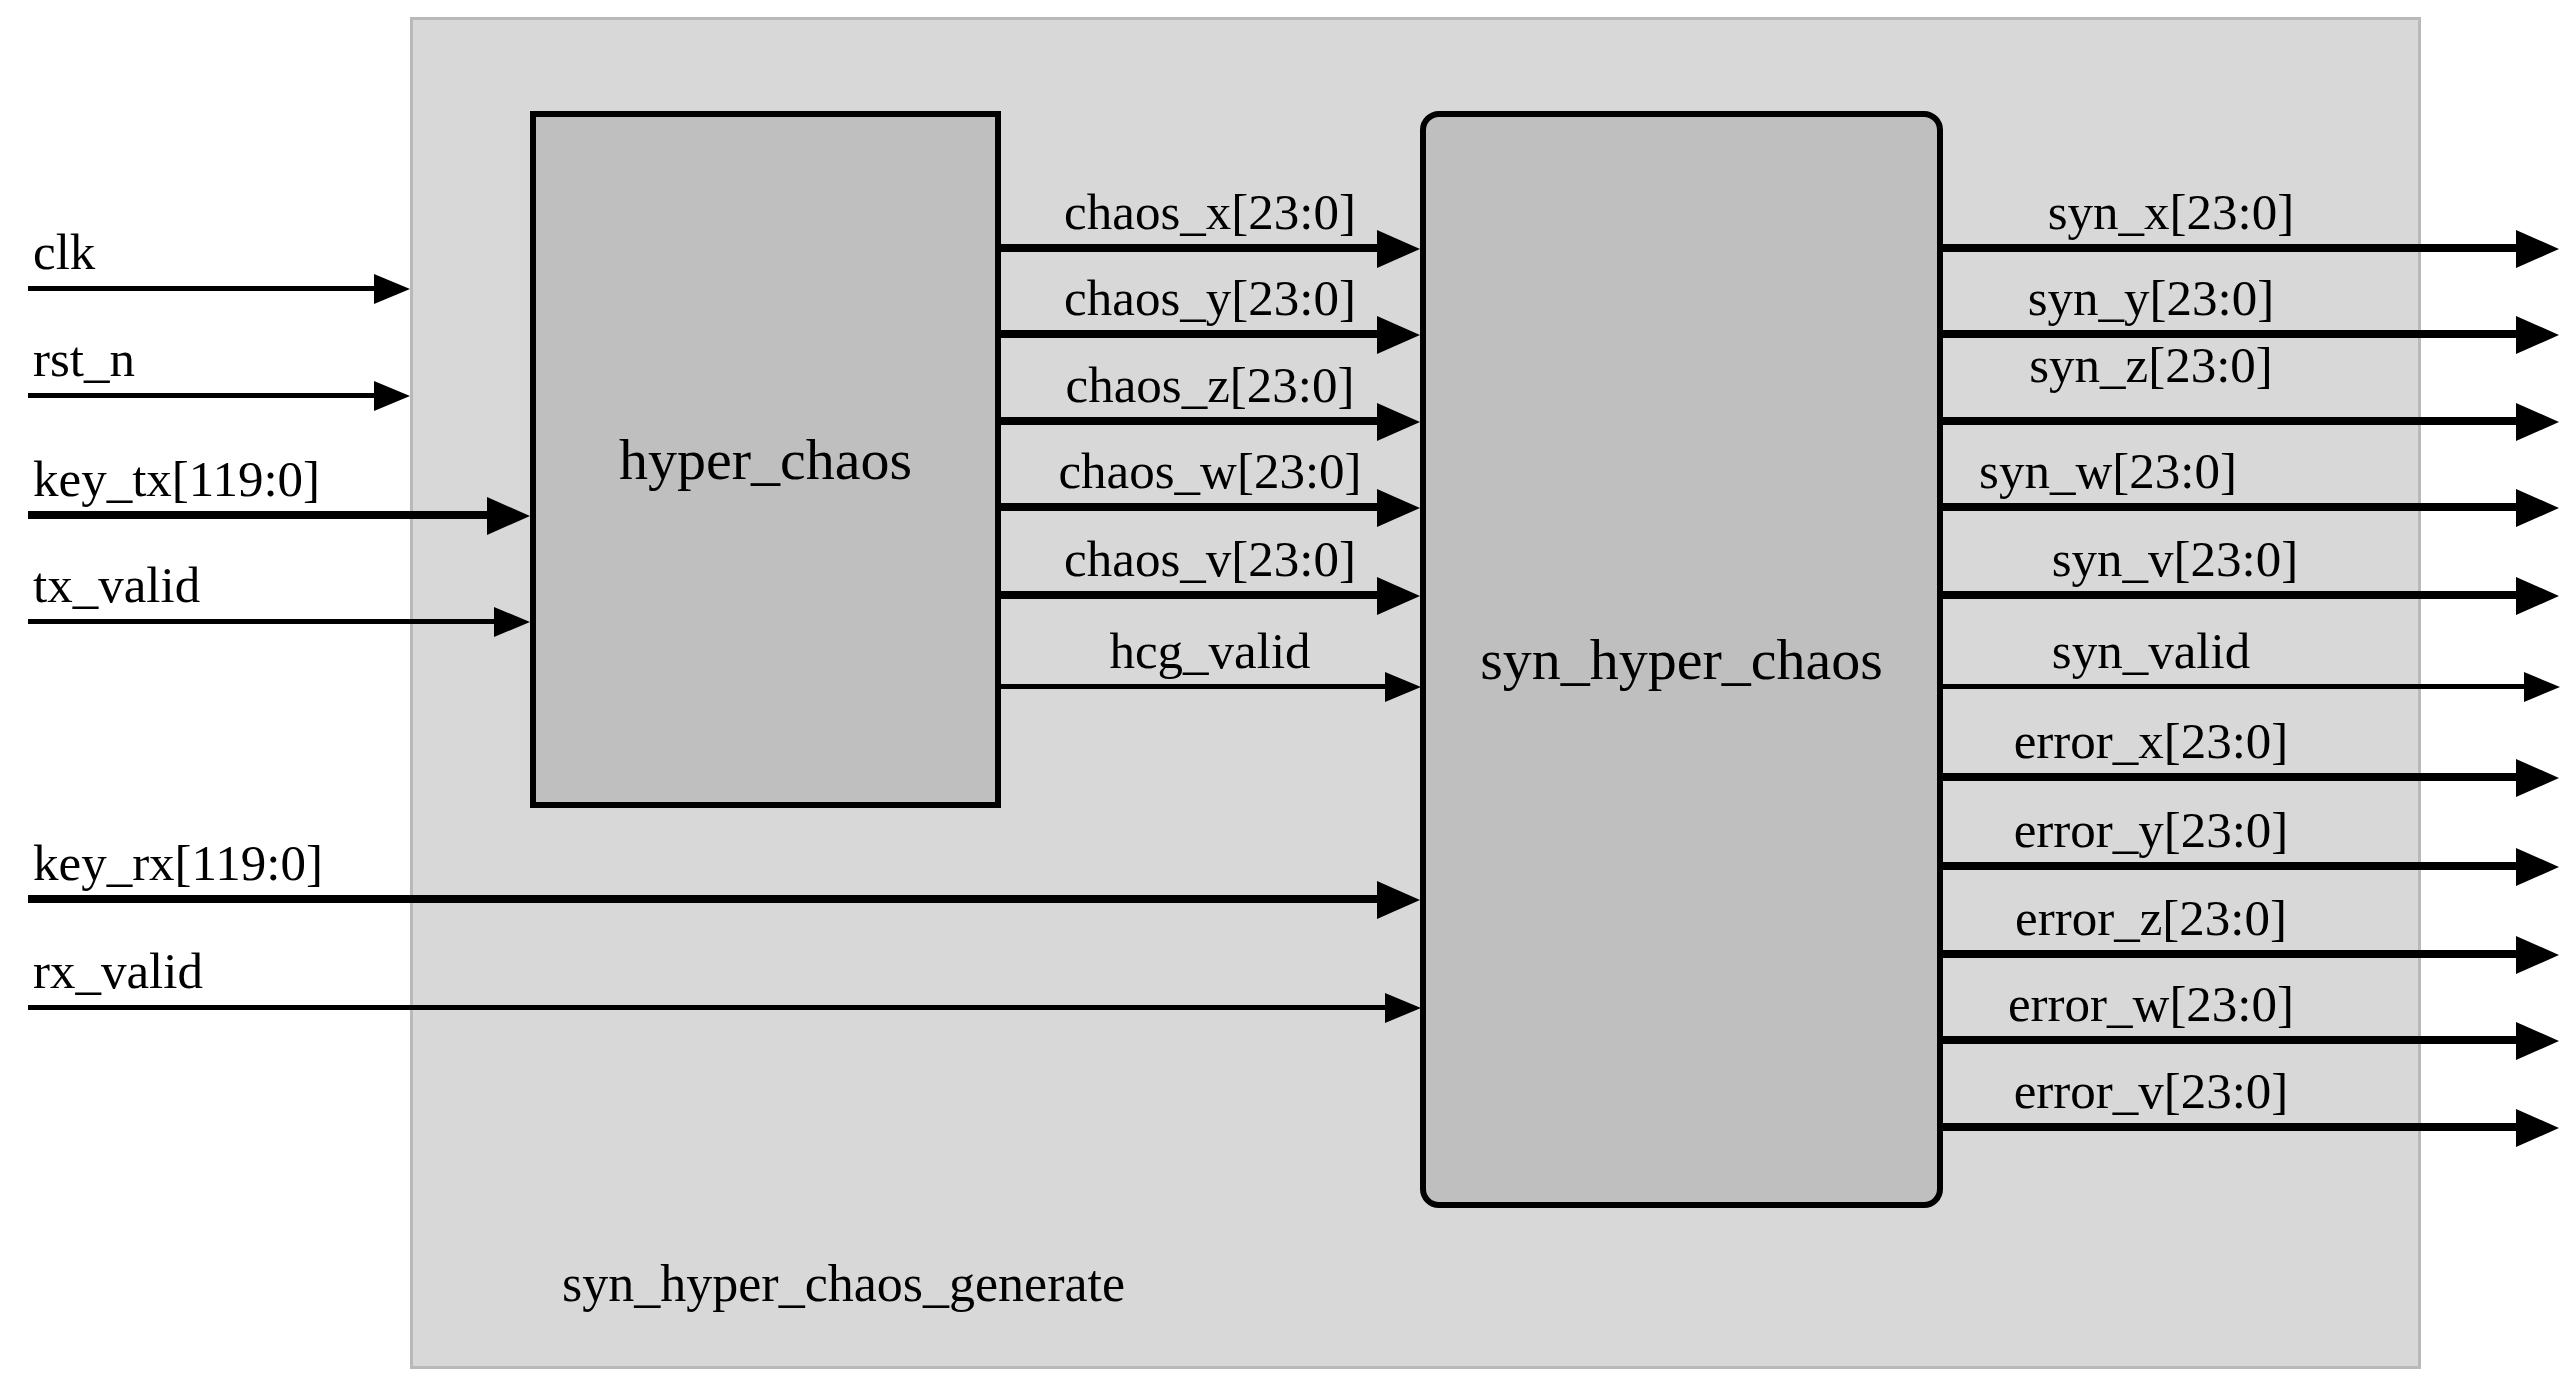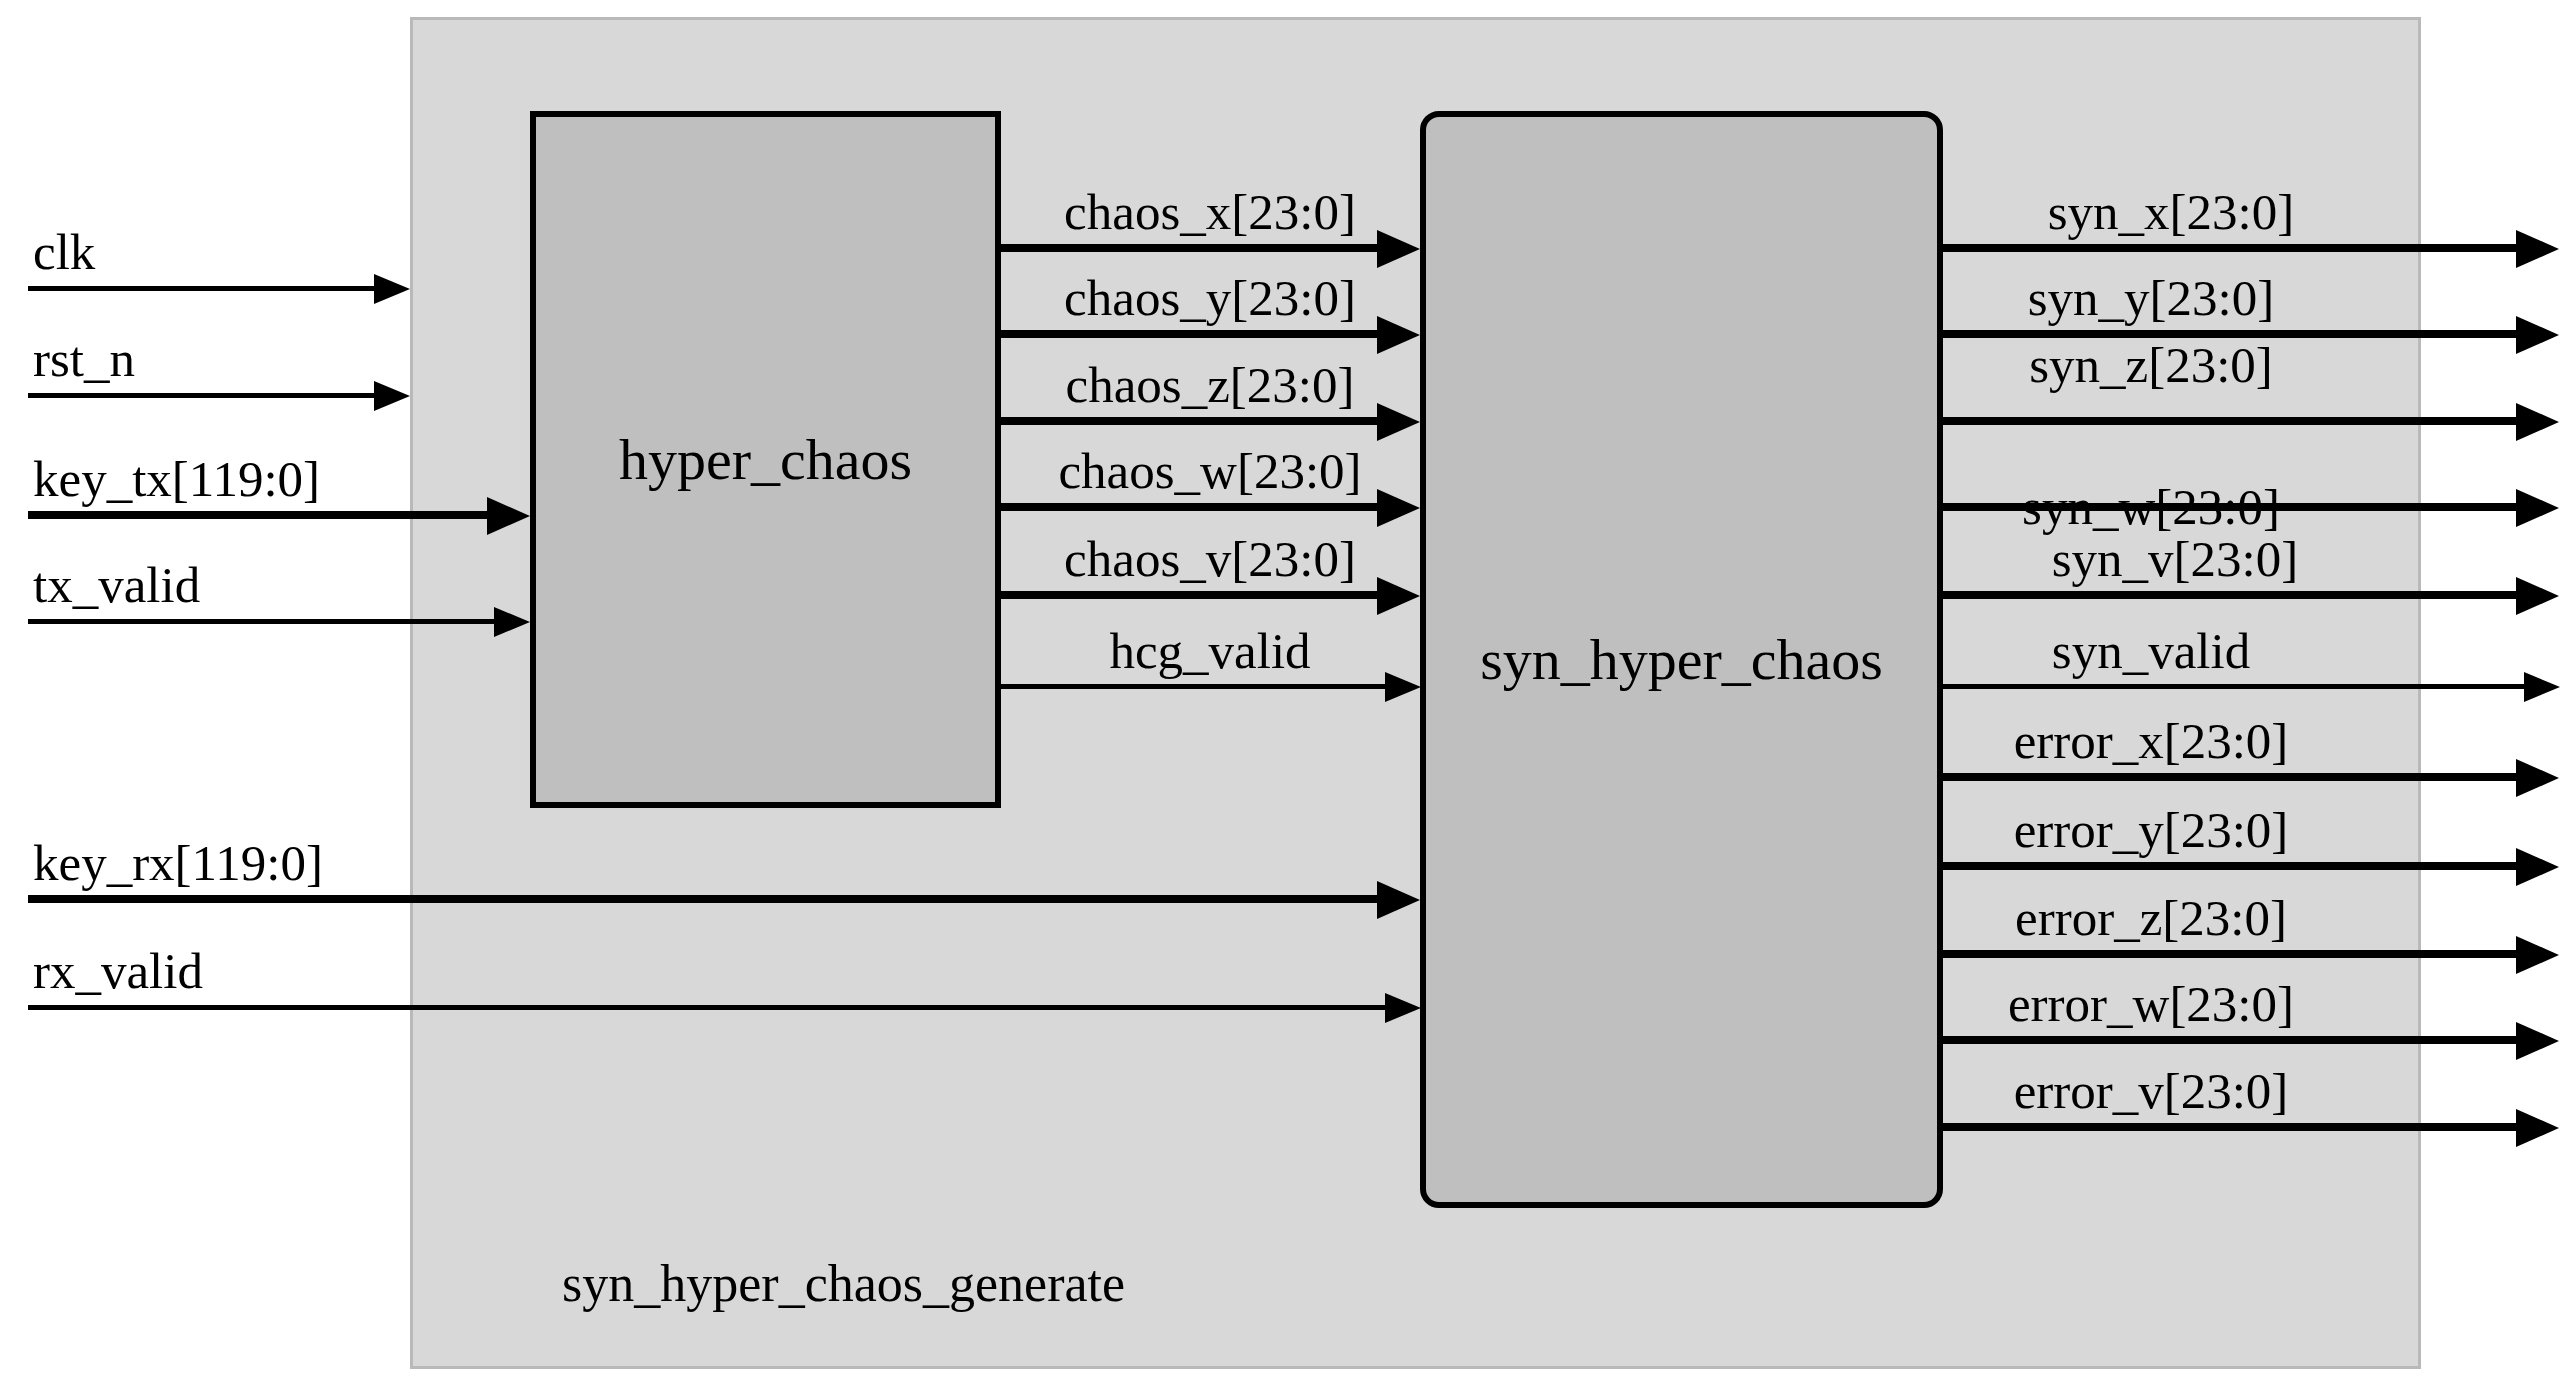--- a/index.html
+++ b/index.html
@@ -73,21 +73,21 @@
       <div class="sig-head" style="left: 2516px; top: 230px; border-top: 19px solid transparent; border-bottom: 19px solid transparent; border-left: 43px solid rgb(0, 0, 0);"></div>
       <div class="sig-label center" style="left: 1943px; top: 183px; width: 416px; margin-left: 20px;">syn_x[23:0]</div>
       <div class="sig-line" style="left: 1943px; top: 330px; width: 580px; height: 8.4px;"></div>
       <div class="sig-head" style="left: 2516px; top: 316px; border-top: 19px solid transparent; border-bottom: 19px solid transparent; border-left: 43px solid rgb(0, 0, 0);"></div>
       <div class="sig-label center" style="left: 1943px; top: 269px; width: 416px;">syn_y[23:0]</div>
       <div class="sig-line" style="left: 1943px; top: 417px; width: 580px; height: 8.4px;"></div>
       <div class="sig-head" style="left: 2516px; top: 403px; border-top: 19px solid transparent; border-bottom: 19px solid transparent; border-left: 43px solid rgb(0, 0, 0);"></div>
       <div class="sig-label center" style="left: 1943px; top: 336px; width: 416px;">syn_z[23:0]</div>
       <div class="sig-line" style="left: 1943px; top: 503px; width: 580px; height: 8.4px;"></div>
       <div class="sig-head" style="left: 2516px; top: 489px; border-top: 19px solid transparent; border-bottom: 19px solid transparent; border-left: 43px solid rgb(0, 0, 0);"></div>
-      <div class="sig-label center" style="left: 1943px; top: 442px; width: 416px; margin-top: 36px;">syn_w[23:0]</div>
+      <div class="sig-label center" style="left: 1900px; top: 442px; width: 416px;">syn_w[23:0]</div>
       <div class="sig-line" style="left: 1943px; top: 591px; width: 580px; height: 8.4px;"></div>
       <div class="sig-head" style="left: 2516px; top: 577px; border-top: 19px solid transparent; border-bottom: 19px solid transparent; border-left: 43px solid rgb(0, 0, 0);"></div>
       <div class="sig-label center" style="left: 1943px; top: 530px; width: 416px; margin-left: 24px;">syn_v[23:0]</div>
       <div class="sig-line" style="left: 1943px; top: 684px; width: 588px; height: 4.7px;"></div>
       <div class="sig-head" style="left: 2524px; top: 672px; border-top: 15px solid transparent; border-bottom: 15px solid transparent; border-left: 36px solid rgb(0, 0, 0);"></div>
       <div class="sig-label center" style="left: 1943px; top: 622px; width: 416px;">syn_valid</div>
       <div class="sig-line" style="left: 1943px; top: 773px; width: 580px; height: 8.4px;"></div>
       <div class="sig-head" style="left: 2516px; top: 759px; border-top: 19px solid transparent; border-bottom: 19px solid transparent; border-left: 43px solid rgb(0, 0, 0);"></div>
       <div class="sig-label center" style="left: 1943px; top: 712px; width: 416px;">error_x[23:0]</div>
       <div class="sig-line" style="left: 1943px; top: 862px; width: 580px; height: 8.4px;"></div>

